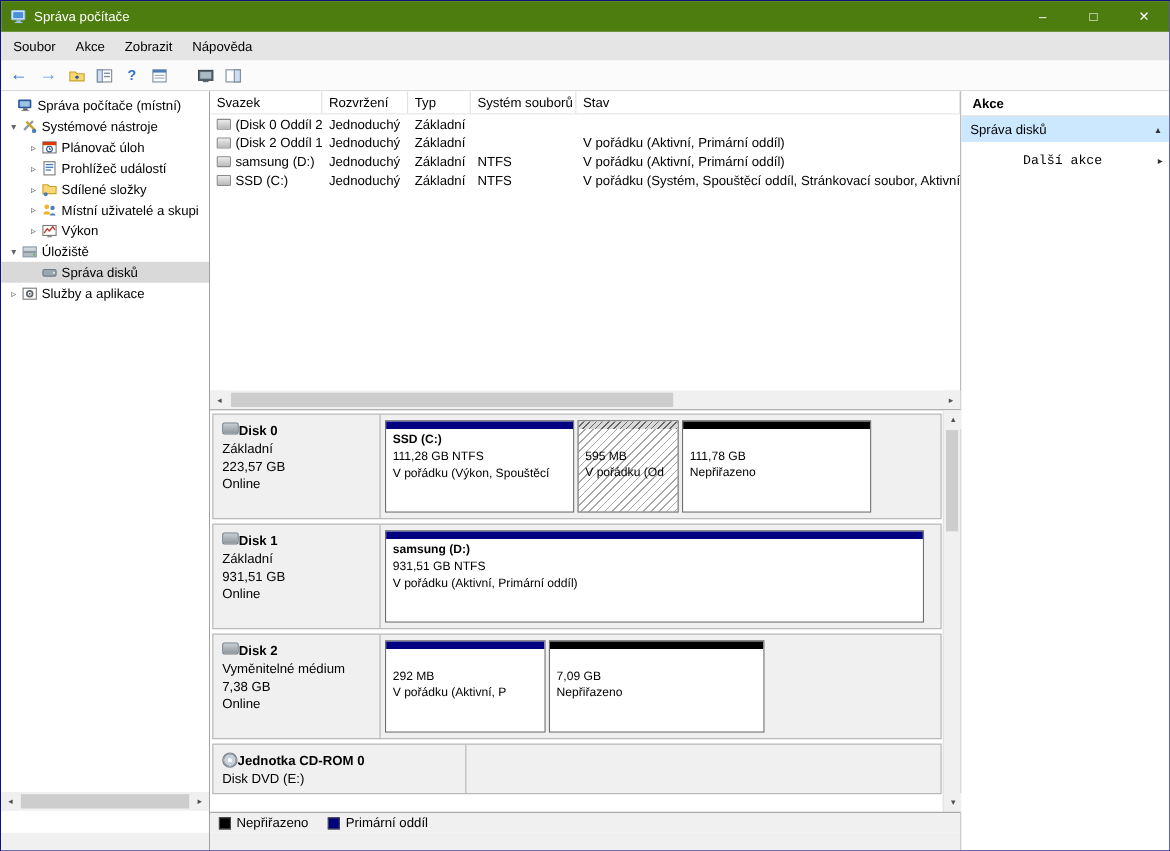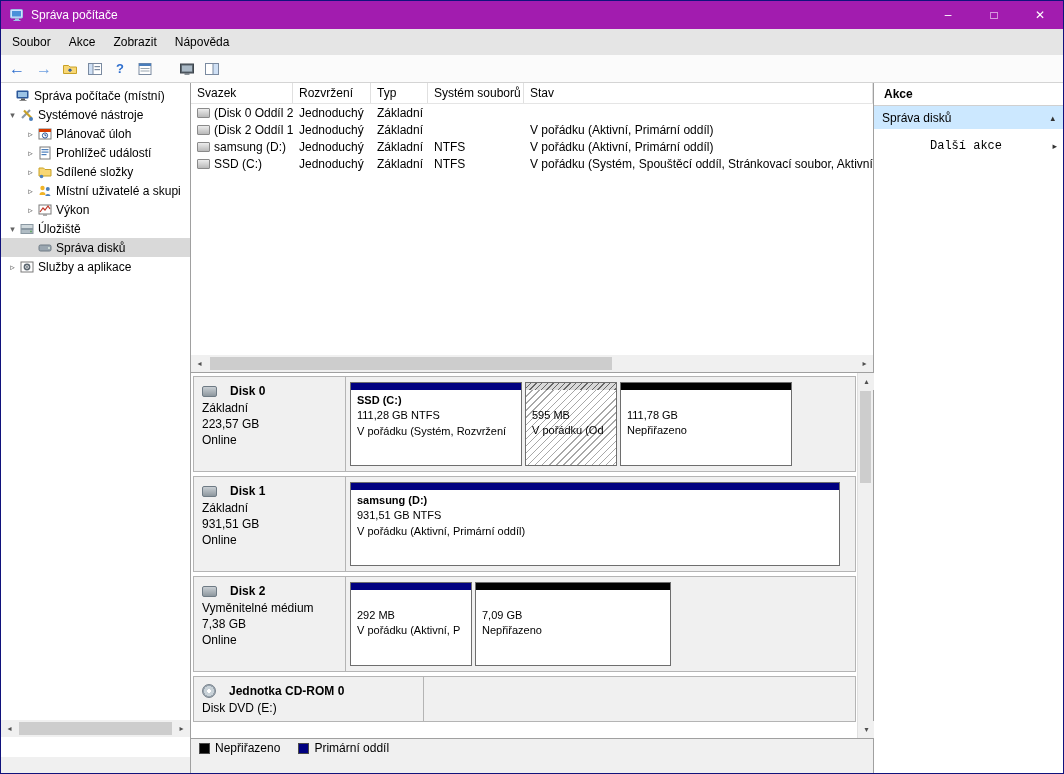--- a/index.html
+++ b/index.html
@@ -1,20 +1,20 @@
 <!DOCTYPE html>
 <html><head>
 <meta charset="utf-8">
 <style>
   * { box-sizing: border-box; }
   body { margin:0; font-family:"Liberation Sans", sans-serif; font-size:12px; color:#000; background:#fff; }
   .window { width:1064px; height:774px; border:1px solid #10127c; display:flex; flex-direction:column; background:#fff; overflow:hidden; }
 
   
-  .titlebar { height:28px; background:#a21caf; color:#fff; display:flex; align-items:center; padding-left:8px; gap:6px; flex:0 0 auto; }
+  .titlebar { height:28px; background:#4d7c0f; color:#fff; display:flex; align-items:center; padding-left:8px; gap:6px; flex:0 0 auto; }
   .titlebar .title { font-size:12px; }
   .controls { margin-left:auto; display:flex; height:100%; }
   .ctrl { width:46px; display:flex; align-items:center; justify-content:center; font-size:12px; color:#fff; }
 
   
   .menubar { height:26px; display:flex; align-items:center; background:#e5e5e5; padding-left:2px; flex:0 0 auto; }
   .menu-item { padding:0 9px; height:100%; display:flex; align-items:center; }
 
   
   .toolbar { height:28px; background:#fbfbfb; border-bottom:1px solid #d4d4d4; display:flex; align-items:center; padding-left:6px; gap:7px; flex:0 0 auto; }
@@ -57,21 +57,21 @@
   
   .hscrollbar { height:17px; background:#f0f0f0; display:flex; align-items:center; flex:0 0 auto; }
   .hscroll-track { flex:1; height:17px; position:relative; }
   .hscroll-thumb { position:absolute; left:2px; top:2px; width:62%; height:13px; background:#cdcdcd; }
 
   
   .disk-view { flex:1; display:flex; min-height:0; border-top:1px solid #a0a0a0; background:#fff; }
   .disk-rows { flex:1; padding:3px 1px 0 2px; overflow:hidden; }
   .disk-row { display:flex; background:#f0f0f0; border:1px solid #b4b4b4; margin-bottom:4px; }
   .disk-head { width:152px; padding:7px 8px 5px 8px; border-right:1px solid #b4b4b4; flex:0 0 auto; }
-  .dname { font-weight:bold; display:flex; align-items:center; gap:13px; margin-bottom:2px; }
+  .dname { font-weight:bold; display:flex; align-items:flex-start; gap:0; margin-bottom:2px; }
   .disk-icon { width:15px; height:11px; background:linear-gradient(#c9cfd4,#8d979e); border:1px solid #6e7a84; border-radius:2px; flex:0 0 auto; }
   .cd-icon { width:14px; height:14px; border-radius:50%; background:radial-gradient(circle at 50% 50%, #fff 0 2px, #c9d2d8 2px 5px, #9aa6b0 5px 7px); border:1px solid #78828c; flex:0 0 auto; }
   .dline { line-height:1.35; }
   .partitions { flex:1; display:flex; gap:3px; padding:5px 4px; align-items:flex-start; }
   .part { border:1px solid #6e6e6e; background:#fff; height:84px; display:flex; flex-direction:column; overflow:hidden; flex:0 0 auto; }
   .stripe { height:7px; flex:0 0 auto; }
   .stripe.primary { background:#000080; }
   .stripe.unalloc { background:#000000; }
   .stripe.hatch { background:repeating-linear-gradient(135deg,#d9d9d9 0 3px,#666 3px 4px); }
   .part.hatched { background:repeating-linear-gradient(135deg,#ffffff 0 4px,#a8a8a8 4px 5px); }
@@ -357,21 +357,21 @@
               <div class="dline">Základní</div>
               <div class="dline">223,57 GB</div>
               <div class="dline">Online</div>
             </div>
             <div class="partitions">
               <div class="part" style="width:172px">
                 <div class="stripe primary"></div>
                 <div class="ptxt">
                   <div class="ptitle">SSD  (C:)</div>
                   <div>111,28 GB NTFS</div>
-                  <div>V pořádku (Systém, Rozvržení</div>
+                  <div>V pořádku (Výkon, Spouštěcí</div>
                 </div>
               </div>
               <div class="part hatched" style="width:92px">
                 <div class="stripe hatch"></div>
                 <div class="ptxt">
                   <div class="ptitle"></div>
                   <div>595 MB</div>
                   <div>V pořádku (Od</div>
                 </div>
               </div>
@@ -412,21 +412,21 @@
             <div class="disk-head">
               <div class="dname">
                   <span class="disk-icon"></span>
                   <span>Disk 2</span>
                 </div>
               <div class="dline">Vyměnitelné médium</div>
               <div class="dline">7,38 GB</div>
               <div class="dline">Online</div>
             </div>
             <div class="partitions">
-              <div class="part" style="width:122px">
+              <div class="part" style="width:146px">
                 <div class="stripe primary"></div>
                 <div class="ptxt">
                   <div class="ptitle"></div>
                   <div>292 MB</div>
                   <div>V pořádku (Aktivní, P</div>
                 </div>
               </div>
               <div class="part" style="width:196px">
                 <div class="stripe unalloc"></div>
                 <div class="ptxt">

